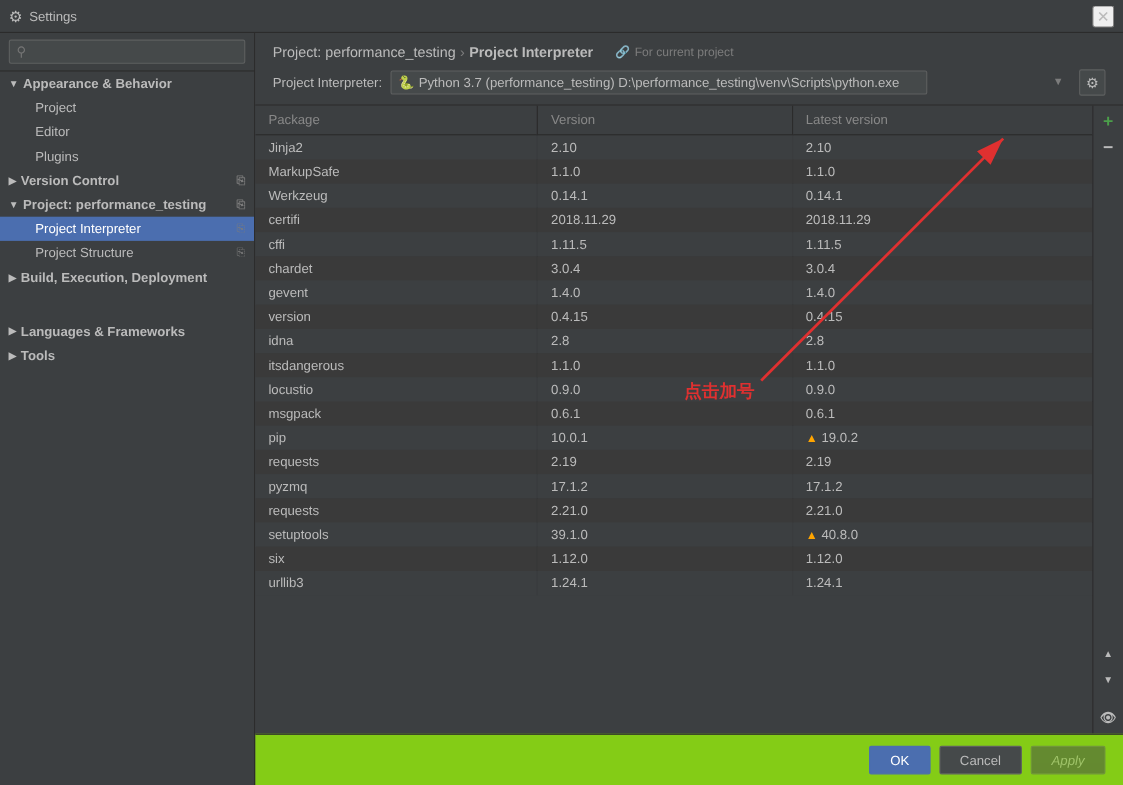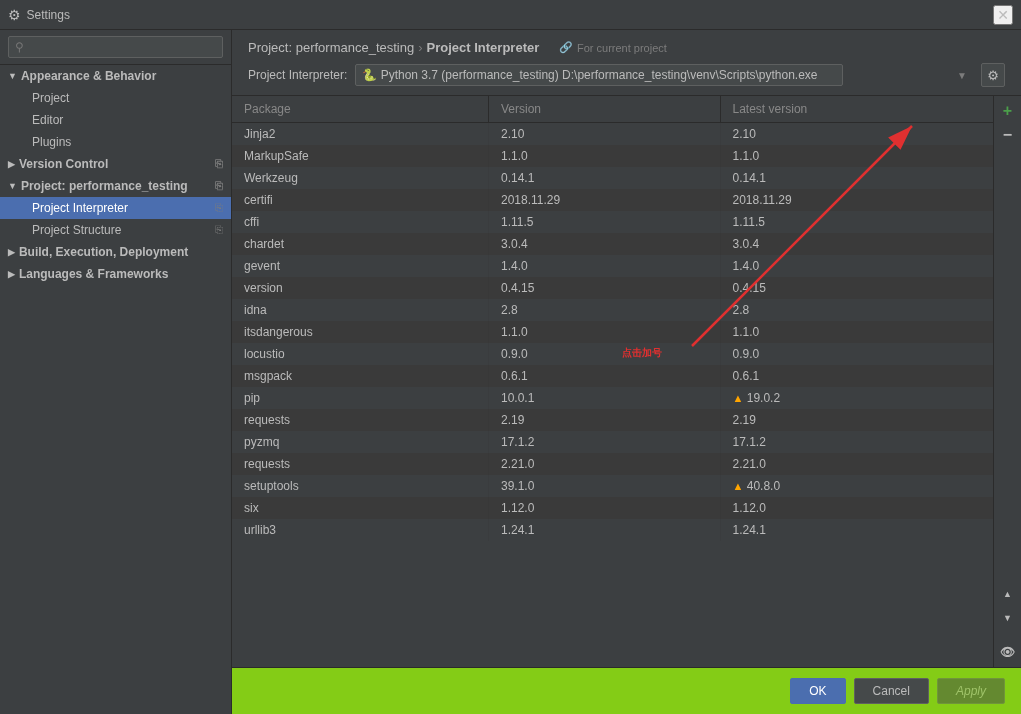--- a/index.html
+++ b/index.html
@@ -233,21 +233,21 @@
 
     
     .annotation-container {
       position: absolute;
       top: 0; left: 0; right: 0; bottom: 0;
       pointer-events: none;
     }
     .annotation-text {
       position: absolute;
       color: #e03030;
-      font-size: 10px;
+      font-size: 16px;
       font-weight: bold;
       font-family: Liberation Sans, sans-serif;
     }
 
     
     ::-webkit-scrollbar { width: 8px; height: 8px; }
     ::-webkit-scrollbar-track { background: #3c3f41; }
     ::-webkit-scrollbar-thumb { background: #5e6060; border-radius: 4px; }
   </style>
 </head>
@@ -294,24 +294,27 @@
     </div>
     <div class="sidebar-item child">
       <span>Project Structure</span>
       <span style="margin-left:auto; font-size:10px; color:#7c7c7c;">⎘</span>
     </div>
 
     <div class="sidebar-item section collapsed" style="padding-left:8px;">
       <span>Build, Execution, Deployment</span>
     </div>
 
+    <div class="sidebar-item section collapsed" style="padding-left:8px;margin-top:27px;">
+      <span>Languages &amp; Frameworks</span>
+    </div>
+
     <div class="sidebar-item section collapsed" style="padding-left:8px;">
-      <span>Languages &amp; Frameworks</span>
-    </div>
-
+      <span>Tools</span>
+    </div>
   </div>
 
   <div class="content">
     <div class="content-header">
       <div class="breadcrumb">
         <span>Project: performance_testing</span>
         <span class="breadcrumb-sep">›</span>
         <span class="breadcrumb-current">Project Interpreter</span>
         <span class="breadcrumb-note">
           <span>🔗</span>

